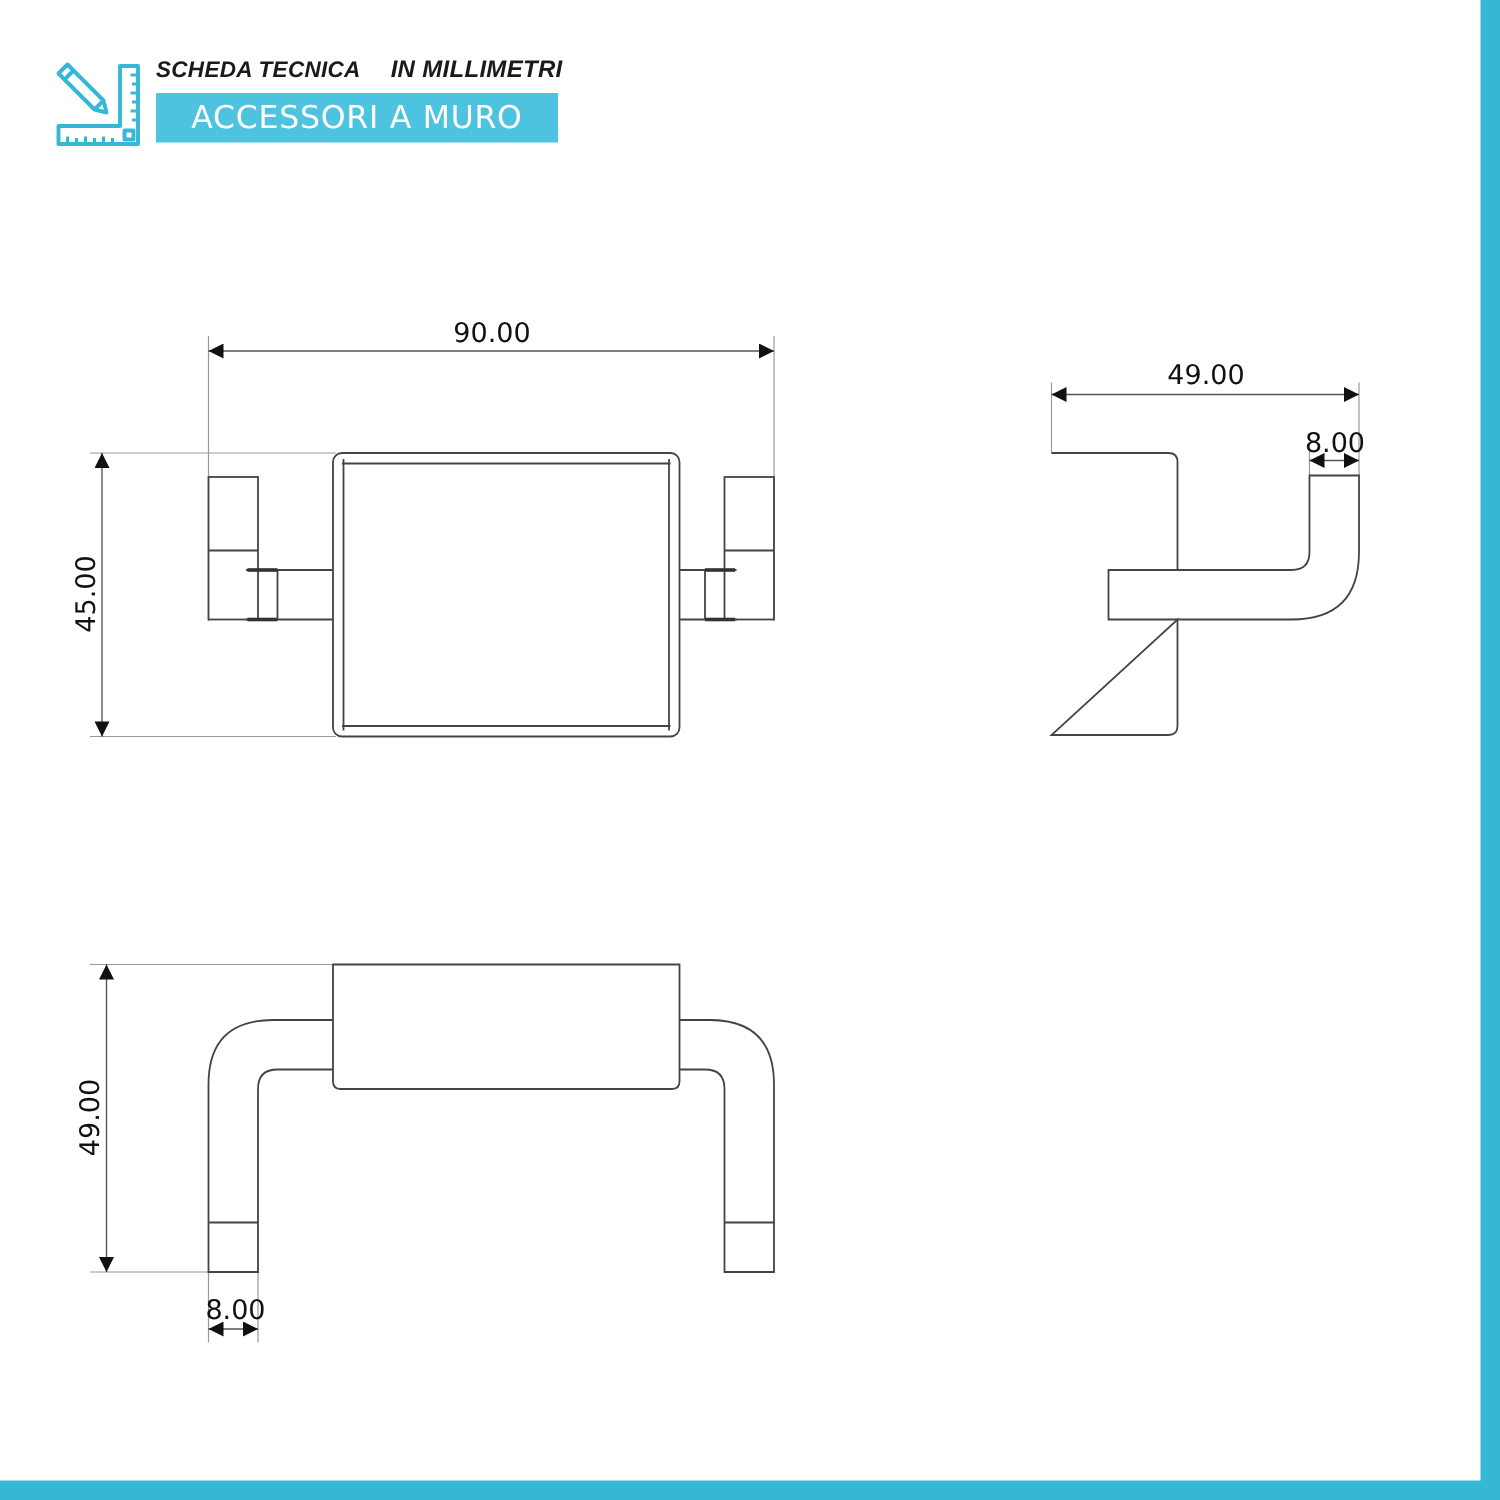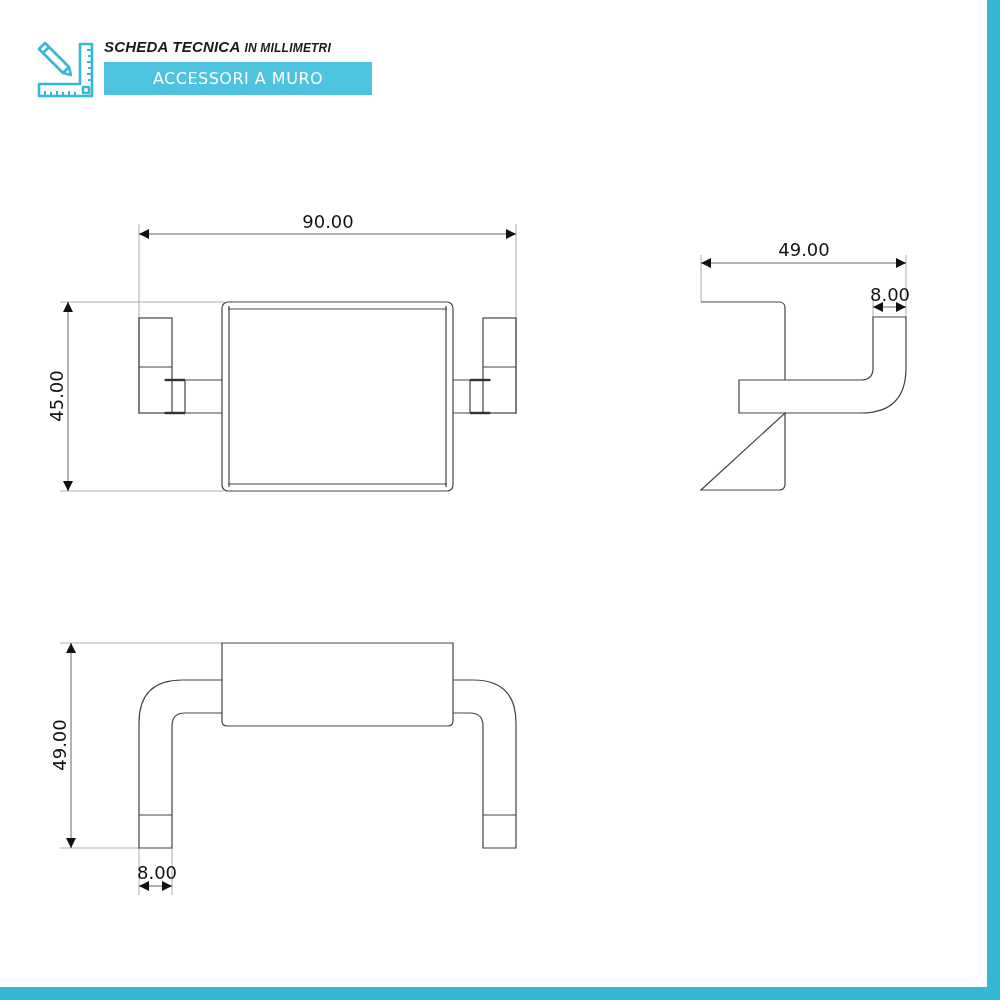--- a/index.html
+++ b/index.html
@@ -16,25 +16,25 @@
       position: absolute; left: 0; bottom: 0; width: 1000px; height: 13px;
       background: #35b8d6;
     }
     .header { position: absolute; left: 36px; top: 38px; }
     .logo { position: absolute; left: 0; top: 2px; width: 58px; height: 58px; }
     .subtitle {
       position: absolute; left: 68px; top: 0px; white-space: nowrap;
       font-family: "Liberation Sans", sans-serif; font-style: italic; font-weight: bold;
       font-size: 15px; color: #1a1a1a; letter-spacing: 0.2px;
     }
-    .subtitle .small { font-size: 12px; margin-left: 4px; }
+    .subtitle .small { font-size: 16px; margin-left: 20px; }
     .banner {
       position: absolute; left: 68px; top: 24px; width: 268px; height: 33px;
       background: #4dc3df; color: #ffffff;
-      font-family: "DejaVu Sans", sans-serif; font-size: 16px;
+      font-family: "DejaVu Sans", sans-serif; font-size: 21px;
       line-height: 33px; text-align: center; letter-spacing: 0.5px;
     }
     svg.drawing { position: absolute; left: 0; top: 0; }
     .dim-text {
       font-family: "DejaVu Sans", "Liberation Sans", sans-serif;
       font-size: 18px; fill: #111;
     }
   </style>
 </head>
 <body>

